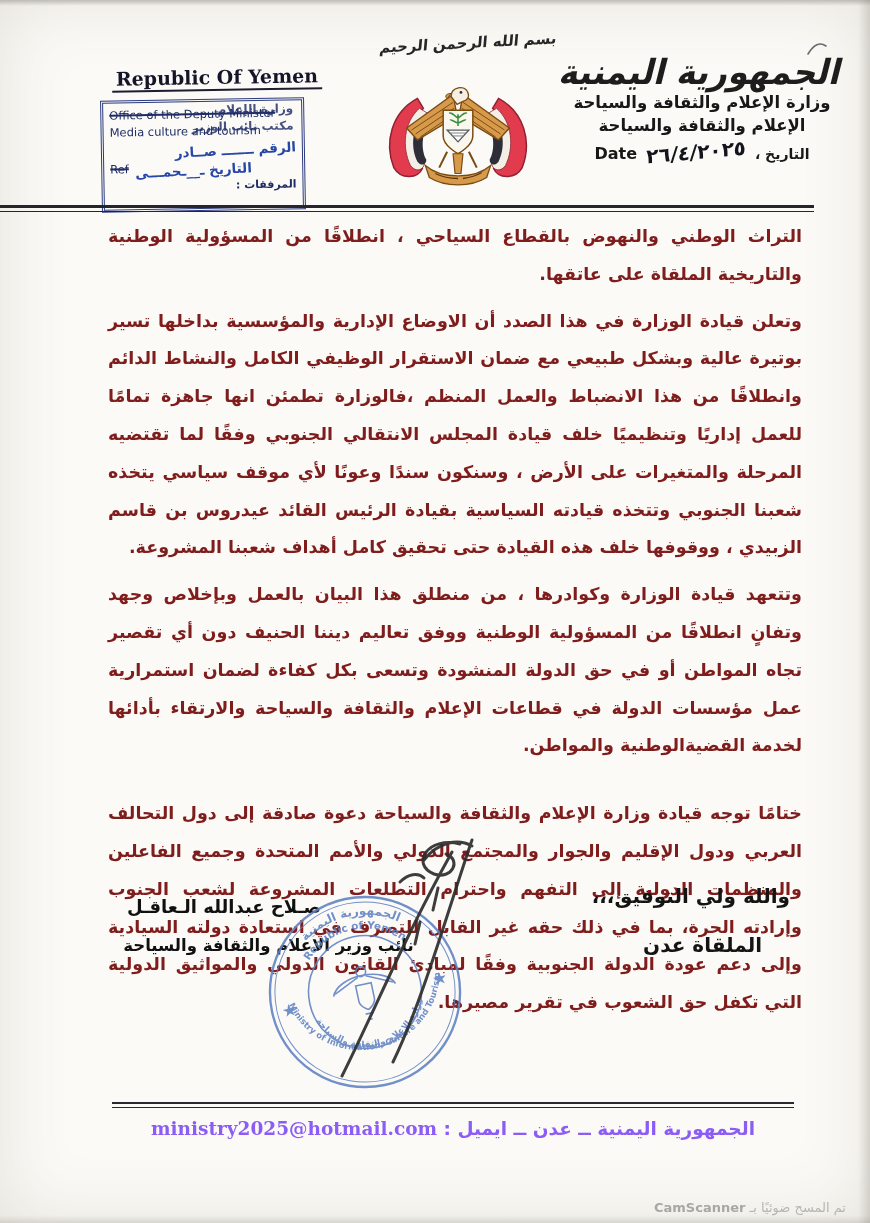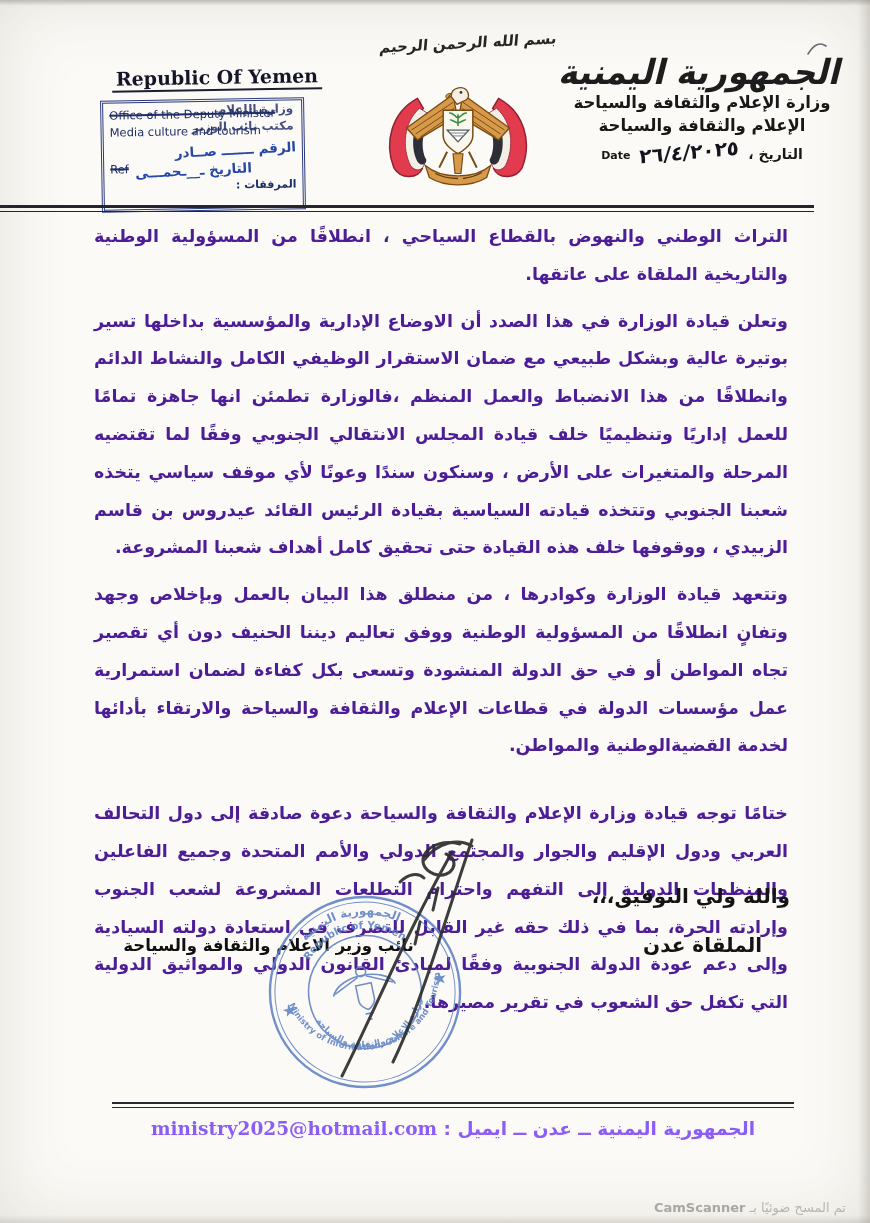--- a/index.html
+++ b/index.html
@@ -50,31 +50,31 @@
   
   .hdr-right{position:absolute;right:28px;top:52px;width:280px;text-align:center;direction:rtl;}
   .calligraphy{
     font-size:33px;font-weight:bold;color:#1d1d1d;
     transform:skewX(-14deg) scaleY(1.05);letter-spacing:-1px;white-space:nowrap;
   }
   .hdr-right .ln{font-size:16.5px;font-weight:bold;color:#181818;line-height:1.42;white-space:nowrap;}
   .date-row{margin-top:2px;font-size:14px;font-weight:bold;color:#181818;direction:rtl;white-space:nowrap;}
   .date-hand{display:inline-block;font-size:20px;transform:rotate(-5deg) skewX(-6deg);
     margin:0 4px;color:#14141f;}
-  .date-en{font-size:11px;font-weight:bold;}
+  .date-en{font-size:16px;font-weight:bold;}
 
   .hdr-rule{
     position:absolute;left:0;top:205px;width:814px;height:3px;
     border-top:3px solid #25252b;border-bottom:1.5px solid #25252b;
   }
 
   
   .body-text{
-    position:absolute;left:94px;top:218px;width:694px;direction:rtl;
-    font-size:17.5px;font-weight:bold;color:#4c1d95;
+    position:absolute;left:108px;top:218px;width:694px;direction:rtl;
+    font-size:17.5px;font-weight:bold;color:#7f1d1d;
     text-align:justify;line-height:2.16;
   }
   .body-text p{margin:0 0 9px 0;}
   .body-text p.gap-after{margin-bottom:30px;}
 
   
   .closing{position:absolute;right:80px;top:872px;width:360px;direction:rtl;
     text-align:right;font-size:20px;font-weight:bold;color:#141414;line-height:2.45;}
   .closing .c3{padding-right:28px;}
 
@@ -198,20 +198,21 @@
     <p>وتعلن قيادة الوزارة في هذا الصدد أن الاوضاع الإدارية والمؤسسية بداخلها تسير بوتيرة عالية وبشكل طبيعي مع ضمان الاستقرار الوظيفي الكامل والنشاط الدائم وانطلاقًا من هذا الانضباط والعمل المنظم ،فالوزارة تطمئن انها جاهزة تمامًا للعمل إداريًا وتنظيميًا خلف قيادة المجلس الانتقالي الجنوبي وفقًا لما تقتضيه المرحلة والمتغيرات على الأرض ، وسنكون سندًا وعونًا لأي موقف سياسي يتخذه شعبنا الجنوبي وتتخذه قيادته السياسية بقيادة الرئيس القائد عيدروس بن قاسم الزبيدي ، ووقوفها خلف هذه القيادة حتى تحقيق كامل أهداف شعبنا المشروعة.</p>
     <p class="gap-after">وتتعهد قيادة الوزارة وكوادرها ، من منطلق هذا البيان بالعمل وبإخلاص وجهد وتفانٍ انطلاقًا من المسؤولية الوطنية ووفق تعاليم ديننا الحنيف دون أي تقصير تجاه المواطن أو في حق الدولة المنشودة وتسعى بكل كفاءة لضمان استمرارية عمل مؤسسات الدولة في قطاعات الإعلام والثقافة والسياحة والارتقاء بأدائها لخدمة القضيةالوطنية والمواطن.</p>
     <p>ختامًا توجه قيادة وزارة الإعلام والثقافة والسياحة دعوة صادقة إلى دول التحالف العربي ودول الإقليم والجوار والمجتمع الدولي والأمم المتحدة وجميع الفاعلين والمنظمات الدولية إلى التفهم واحترام التطلعات المشروعة لشعب الجنوب وإرادته الحرة، بما في ذلك حقه غير القابل للتصرف في استعادة دولته السيادية وإلى دعم عودة الدولة الجنوبية وفقًا لمبادئ القانون الدولي والمواثيق الدولية التي تكفل حق الشعوب في تقرير مصيرها.</p>
   </div>
 
   <div class="closing">
     <div>والله ولي التوفيق،،،</div>
     <div class="c3">الملقاة عدن</div>
   </div>
 
+  <div class="sig-name">صـلاح عبدالله الـعاقـل</div>
   <div class="sig-title">نائب وزير الاعلام والثقافة والسياحة</div>
 
   <svg class="stamp" viewBox="0 0 200 200">
     <defs>
       <path id="arcTopOuter" d="M 18,104 A 82,82 0 0 1 182,104" fill="none"></path>
       <path id="arcTopInner" d="M 34,102 A 66,66 0 0 1 166,102" fill="none"></path>
       <path id="arcBottomOuter" d="M 22,96 A 80,80 0 0 0 178,96" fill="none"></path>
       <path id="arcBottomInner" d="M 42,98 A 58,58 0 0 0 158,98" fill="none"></path>
     </defs>
     <circle cx="100" cy="100" r="96" fill="none" stroke="#5f82c4" stroke-width="2.4"></circle>

